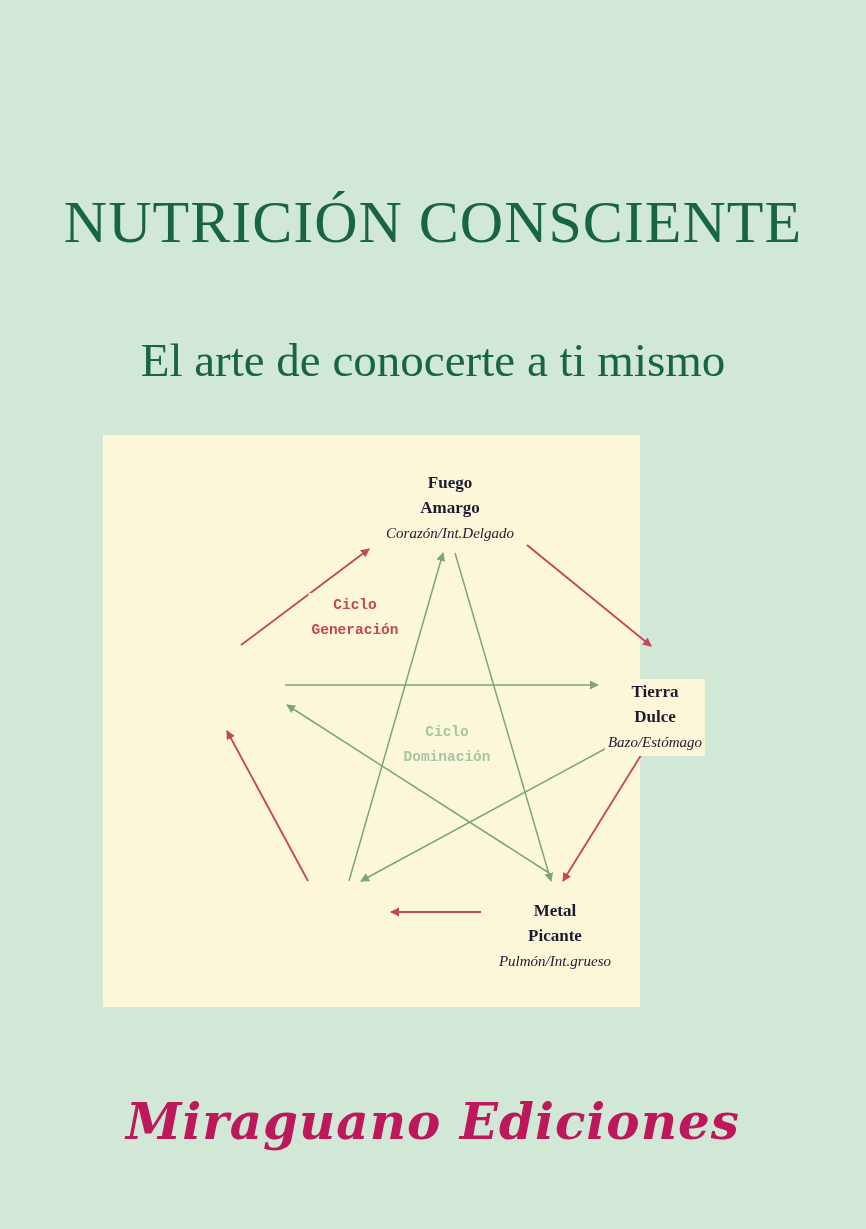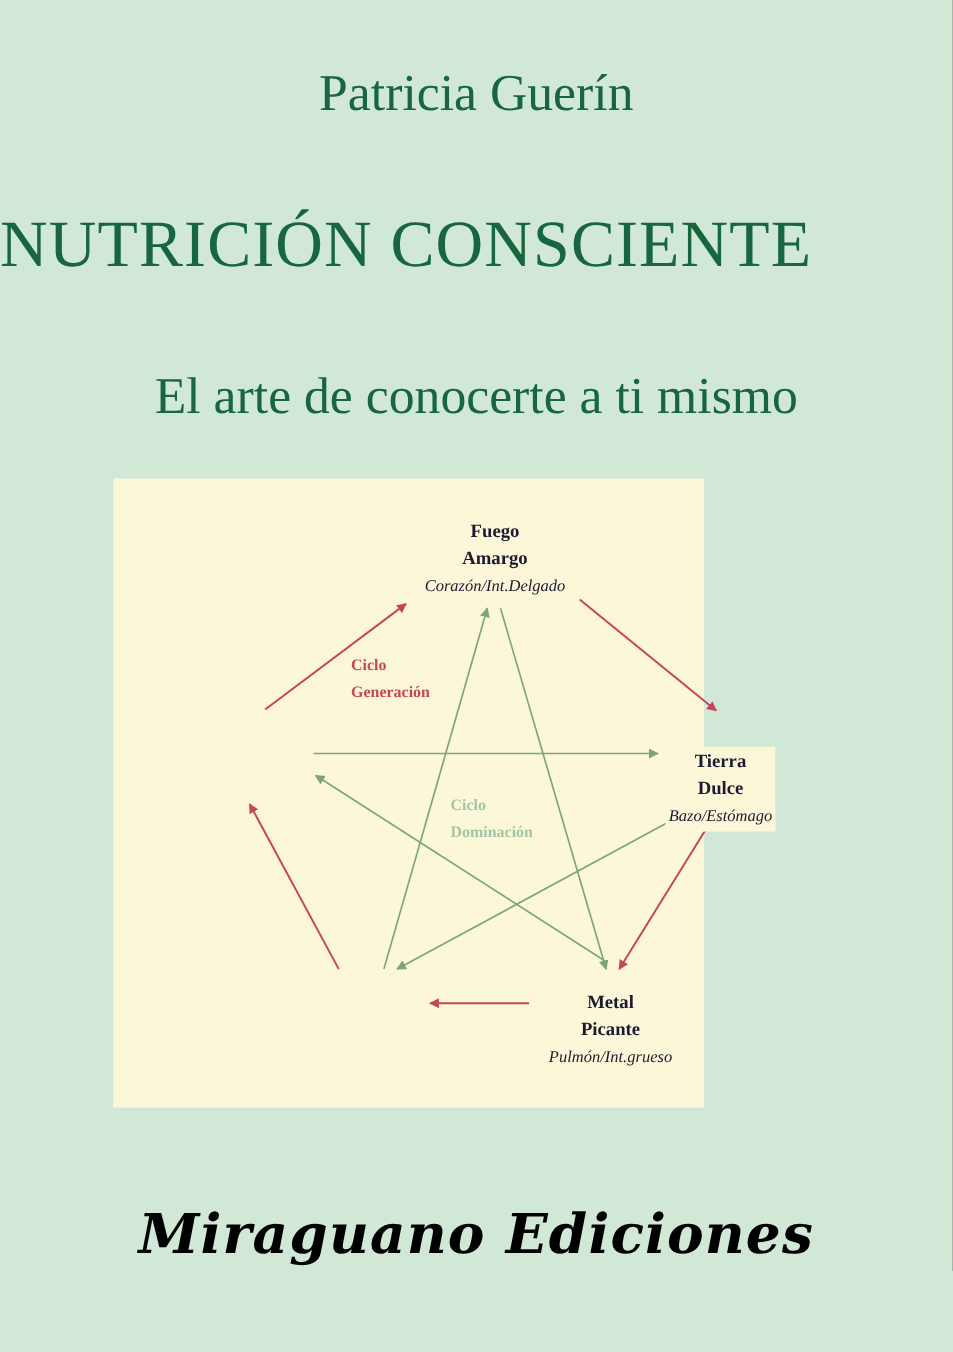--- a/index.html
+++ b/index.html
@@ -15,20 +15,21 @@
   .author {
     position: absolute;
     top: 58px; left: 0; width: 100%;
     text-align: center;
     font-size: 47px;
     color: #17663f;
   }
   .title {
     position: absolute;
     top: 188px; left: 0; width: 100%;
+    text-align: center;
     font-size: 60px;
     letter-spacing: 1px;
     color: #17663f;
   }
   .subtitle {
     position: absolute;
     top: 302px; left: 0; width: 100%;
     text-align: center;
     font-size: 47px;
     color: #17663f;
@@ -67,48 +68,49 @@
     line-height: 27px;
   }
   .node-fuego  { left: 347px; top: 35px;  }
   .node-tierra { left: 552px; top: 214px; margin-top: 30px; }
   .node-madera { left: 120px; top: 214px; }
   .node-agua   { left: 234px; top: 451px; }
   .node-metal  { left: 452px; top: 463px; }
   .cycle-label {
     position: absolute;
     transform: translateX(-50%);
+    text-align: center;
     z-index: 2;
     background: #fcf7d9;
     padding: 0 3px;
     font-weight: bold;
     font-size: 14.5px;
     line-height: 25px;
     white-space: nowrap;
+    font-family: Liberation Mono, monospace;
   }
   .cycle-gen { left: 252px; top: 158px; color: #c5455a; }
   .cycle-dom { left: 344px; top: 285px; color: #a3c7a6; }
   .publisher {
     position: absolute;
     top: 1092px; left: 0; width: 100%;
     text-align: center;
     font-family: "DejaVu Serif", serif;
     font-style: italic;
     font-weight: bold;
     font-size: 50px;
     letter-spacing: 1px;
-    color: #000000;
+    color: #be185d;
   }
 </style>
 </head>
 <body>
 
 <div class="cover">
 
-  <div class="author">Patricia Guerín</div>
   <div class="title">NUTRICIÓN CONSCIENTE</div>
   <div class="subtitle">El arte de conocerte a ti mismo</div>
 
   <div class="panel">
 
     <svg width="665" height="572" viewBox="0 0 665 572">
       <defs>
         <marker id="arrow-red" markerUnits="userSpaceOnUse" markerWidth="10" markerHeight="10" refX="8" refY="4.5" orient="auto">
           <path d="M0,0 L9,4.5 L0,9 z" fill="#c5455a"></path>
         </marker>

